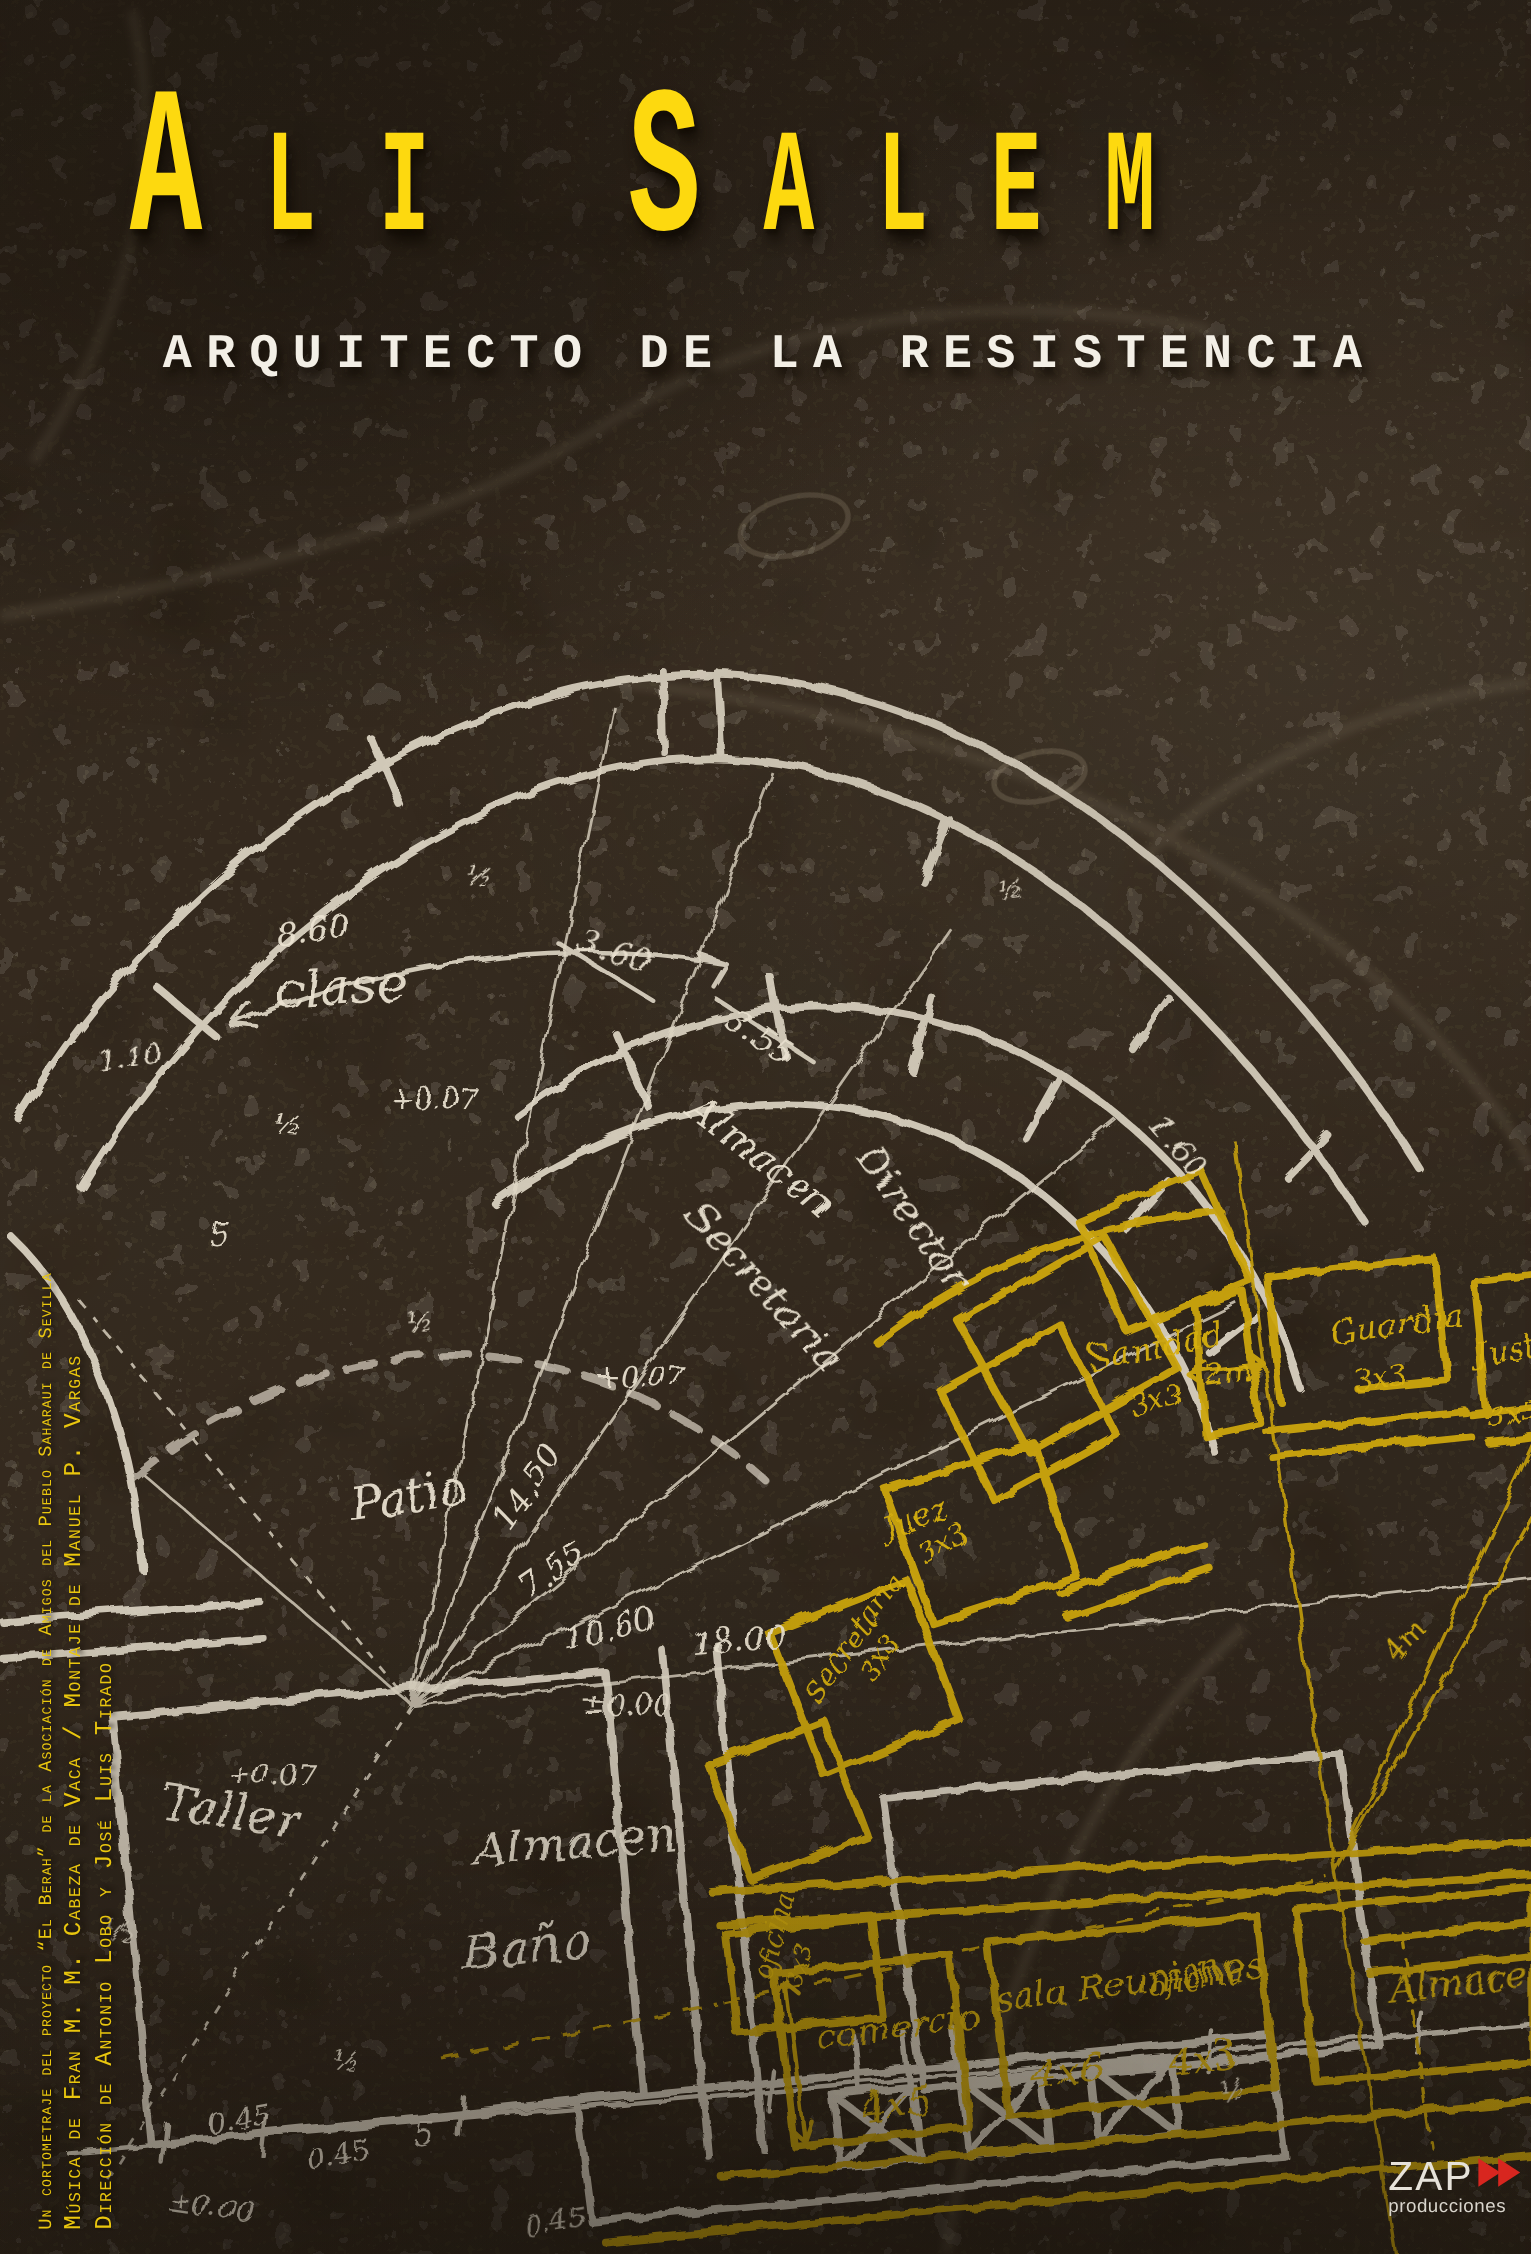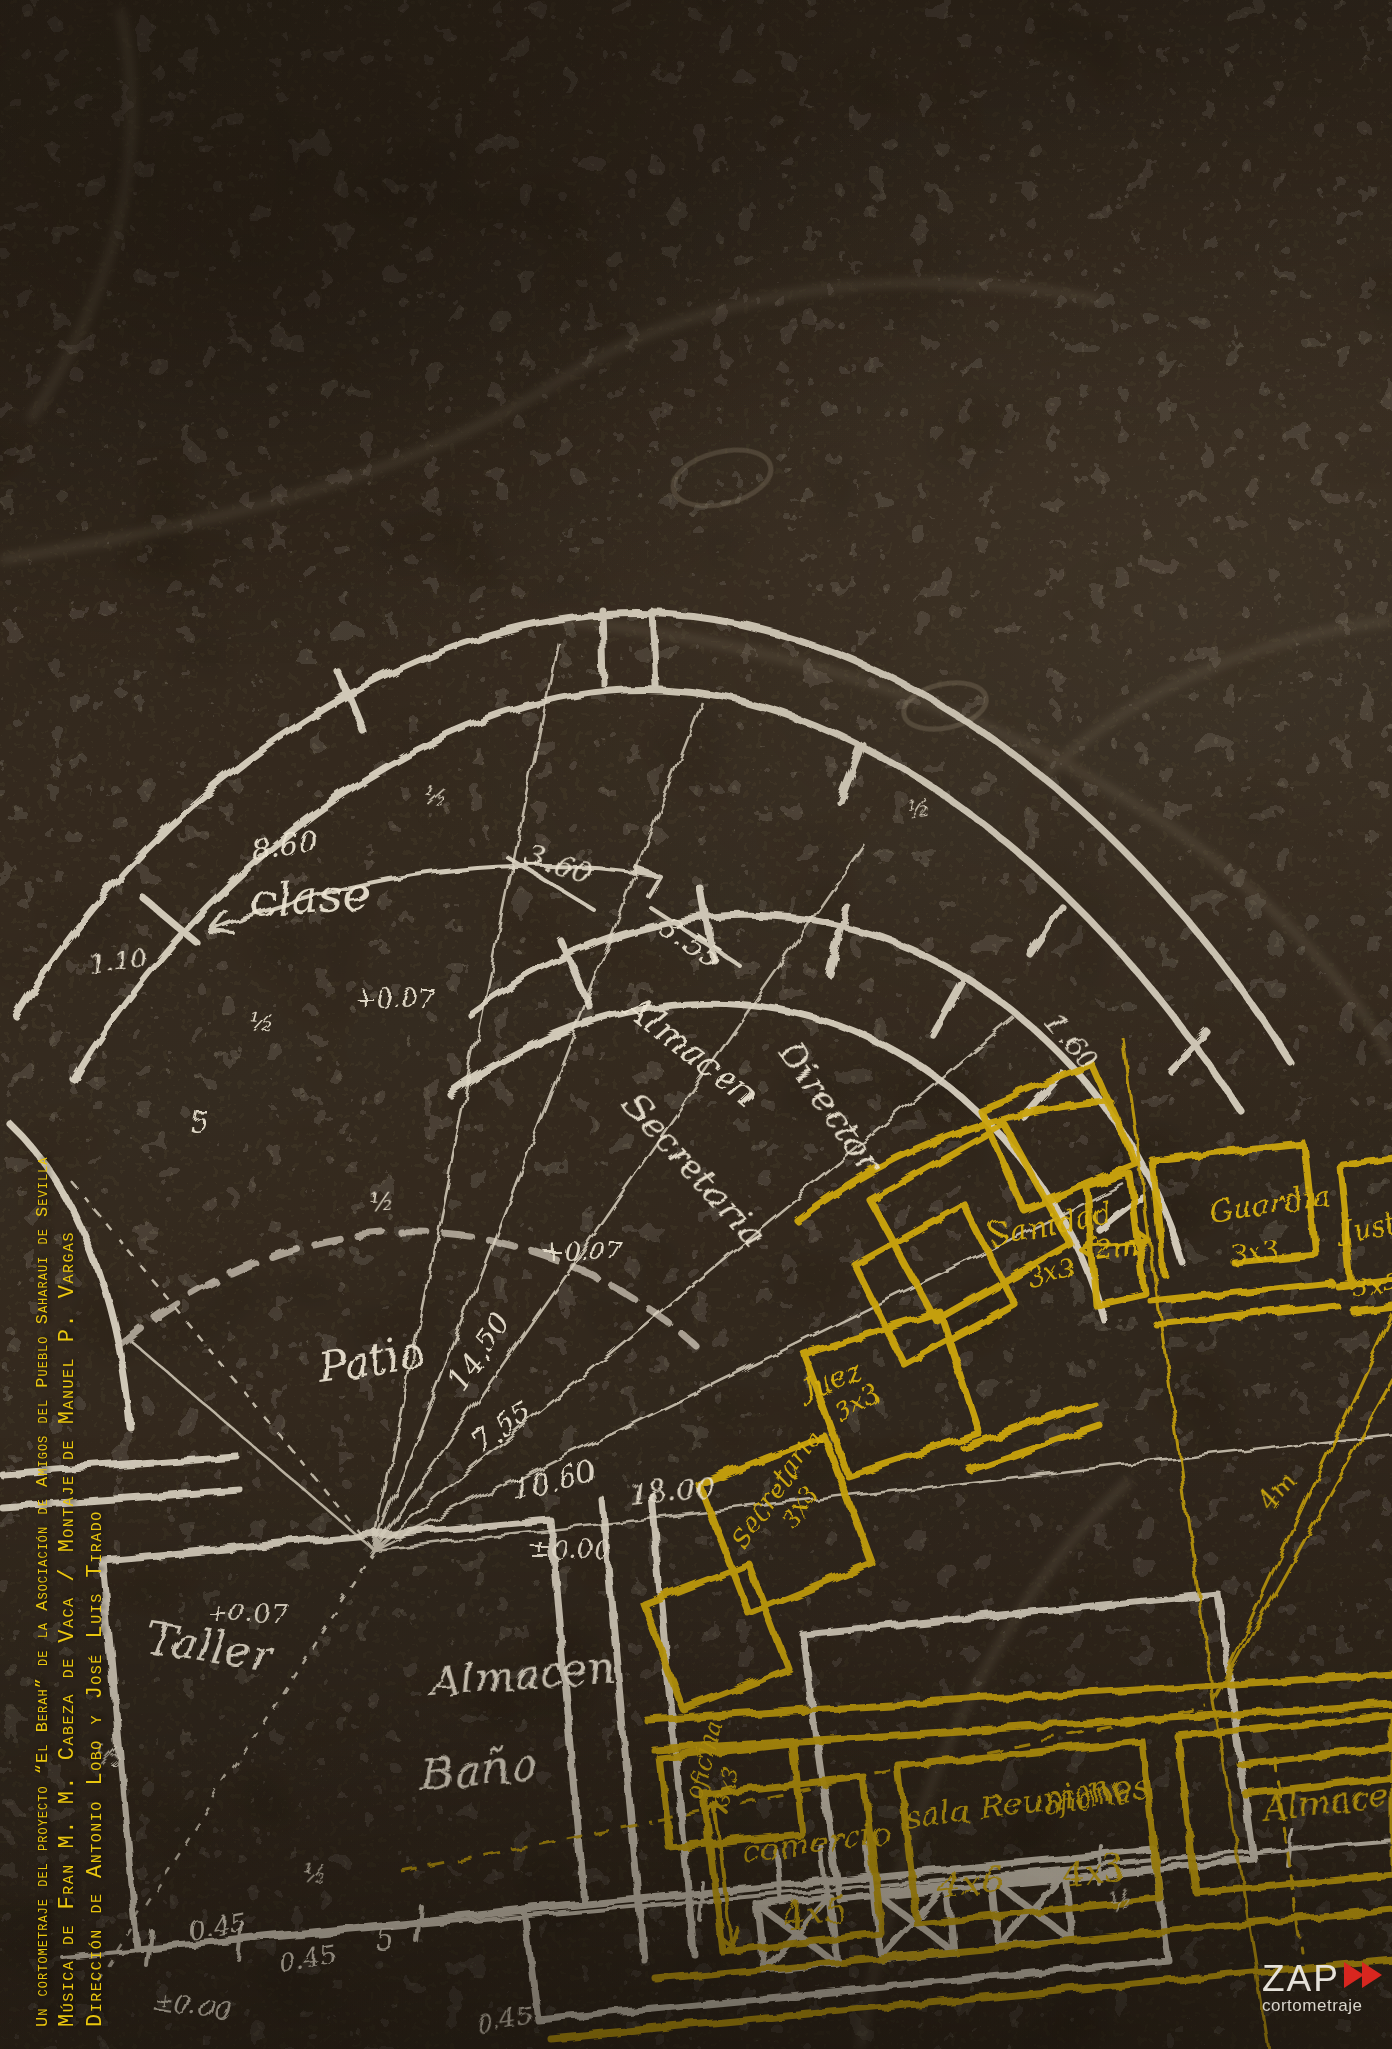--- a/index.html
+++ b/index.html
@@ -261,31 +261,35 @@
       <text class="t-y" font-size="26" transform="translate(1042 1812) rotate(-8)">oficina</text>
       <text class="t-y" font-size="34" transform="translate(1062 1885) rotate(-8)">4x3</text>
       <text class="t-y" font-size="34" transform="translate(1262 1818) rotate(-6)">Almacen</text>
       <text class="t-y" font-size="26" transform="translate(1096 1258) rotate(-8)">2m</text>
       <text class="t-y" font-size="26" transform="translate(1272 1512) rotate(-55)">4m</text>
     </g>
   </svg>
 
   <div class="tone"></div>
 
+  <div class="titlewrap">
+    <div class="maintitle">Ali Salem</div>
+    <div class="subtitle">ARQUITECTO DE LA RESISTENCIA</div>
+  </div>
 
   <div class="vcredit vc1">Un cortometraje del proyecto “El Berah” de la Asociación de Amigos del Pueblo Saharaui de Sevilla</div>
   <div class="vcredit vc2">Música de Fran M. M. Cabeza de Vaca / Montaje de Manuel P. Vargas</div>
   <div class="vcredit vc3">Dirección de Antonio Lobo y José Luis Tirado</div>
 
   <div class="logo">
     <div class="zrow">
       <span class="zname">ZAP</span>
       <span class="tri">
         <svg width="46" height="30" viewBox="0 0 46 30">
           <polygon points="2,2 22,15 2,28" fill="#d8261f"></polygon>
           <polygon points="20,2 40,15 20,28" fill="#d8261f"></polygon>
         </svg>
       </span>
     </div>
-    <div class="tagline">cortometraje</div>
+    <div class="tagline">producciones</div>
   </div>
 
 </div>
 
 </body></html>

